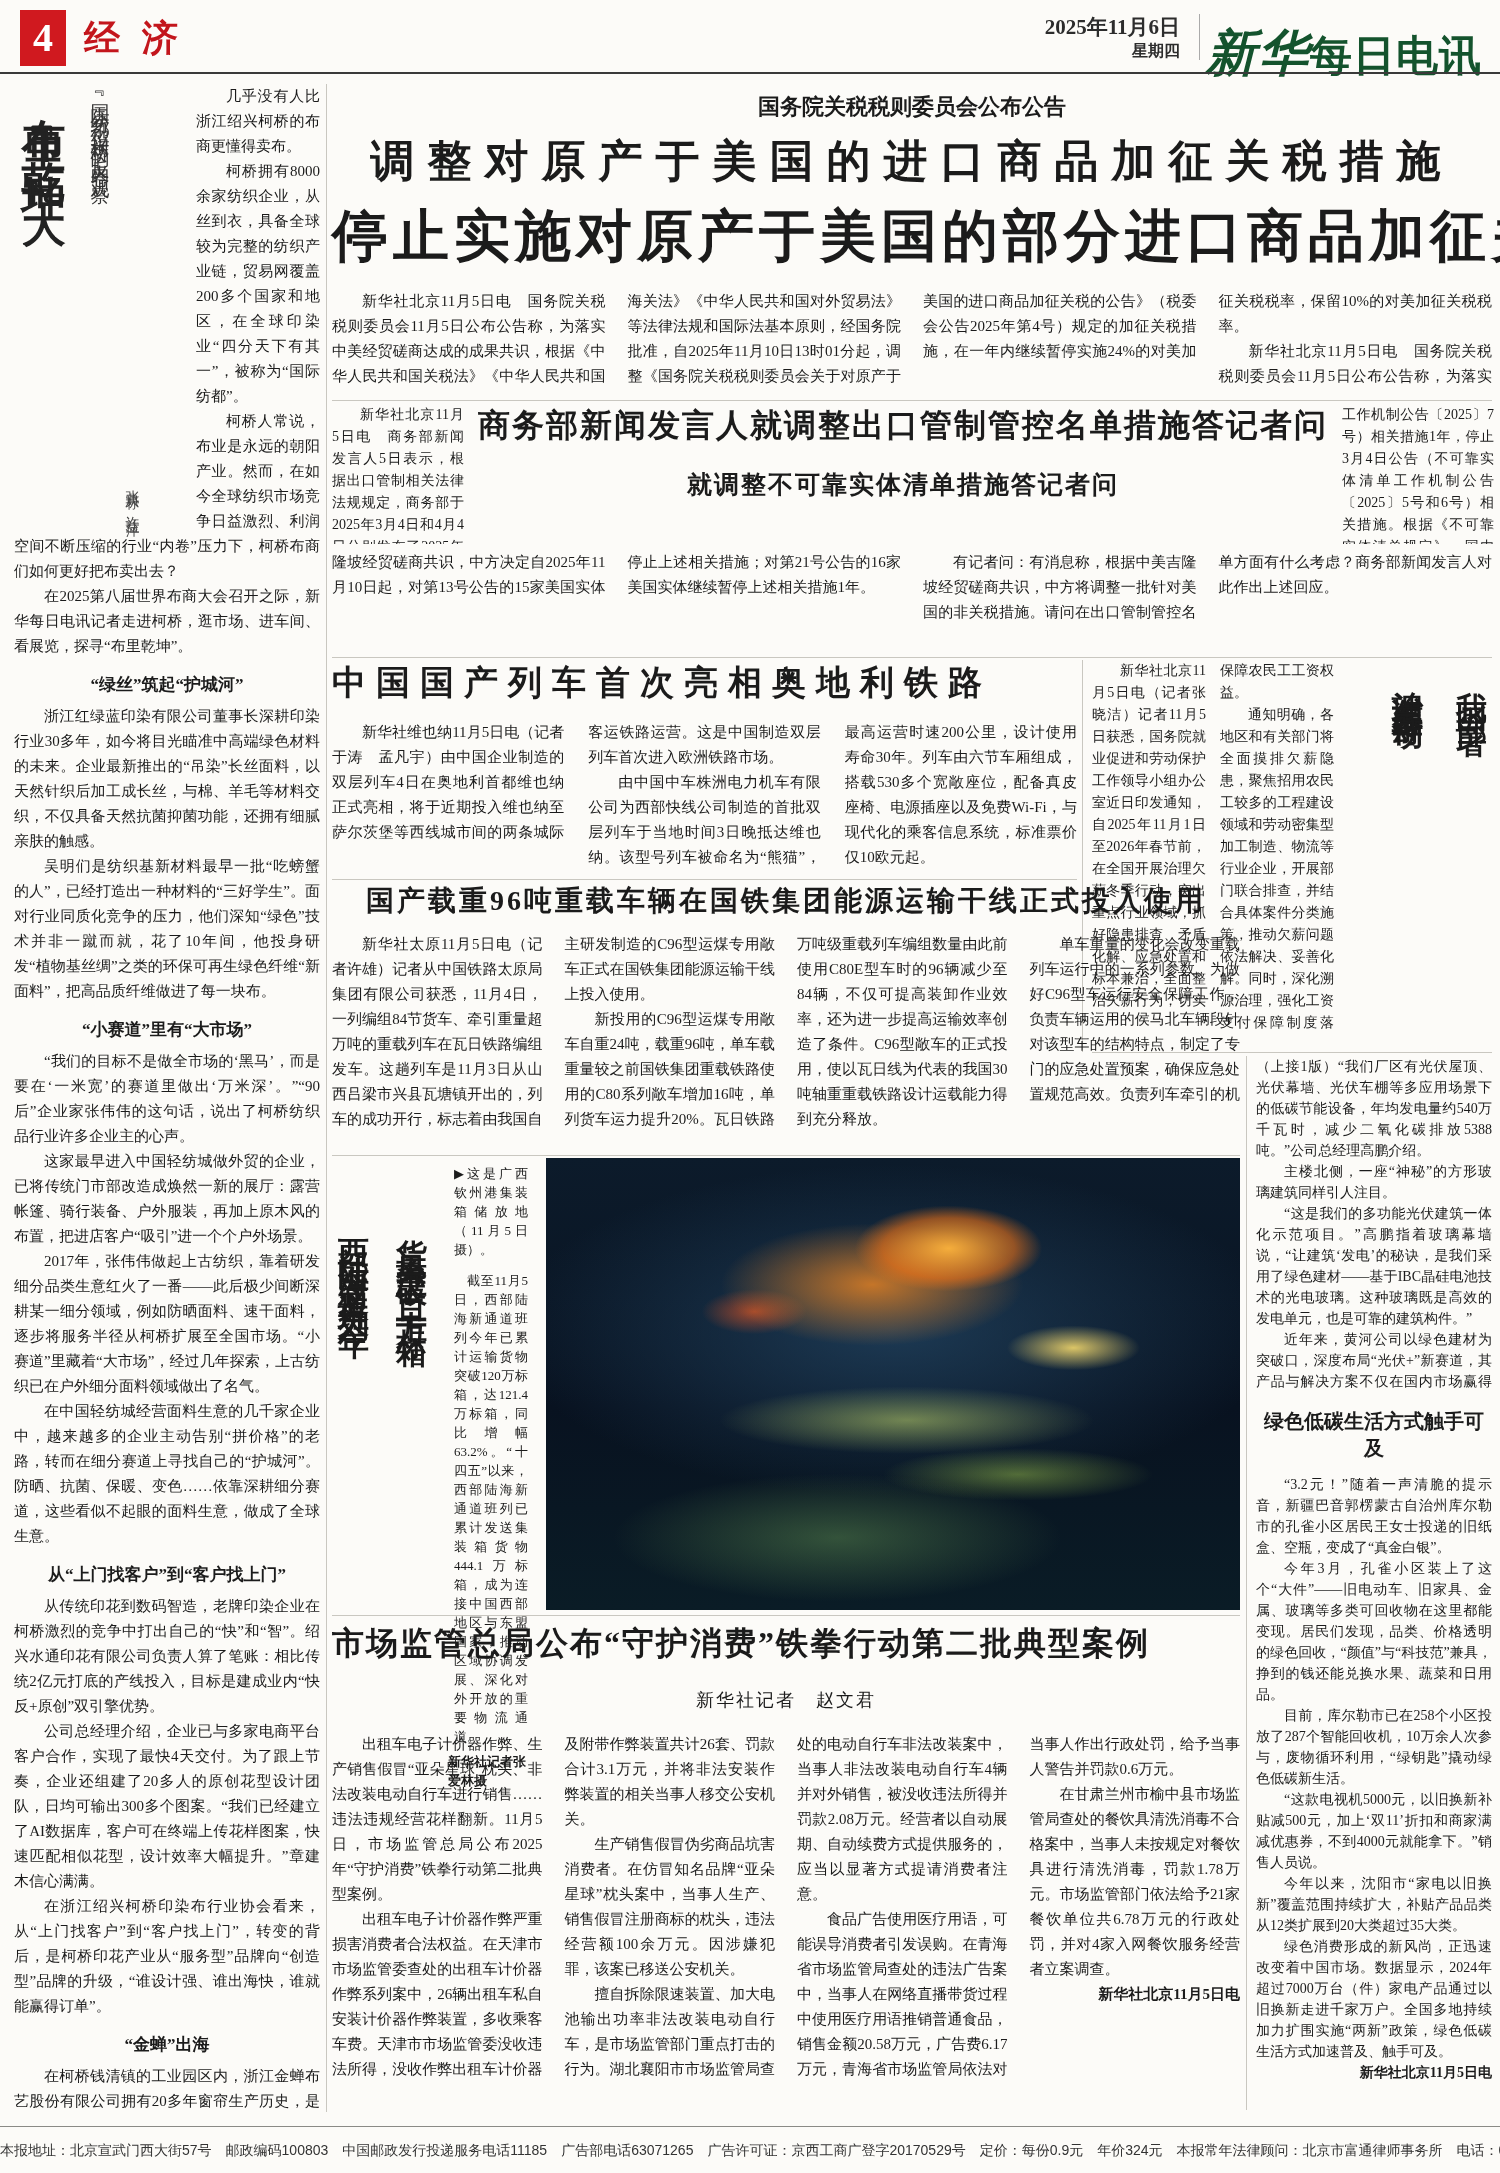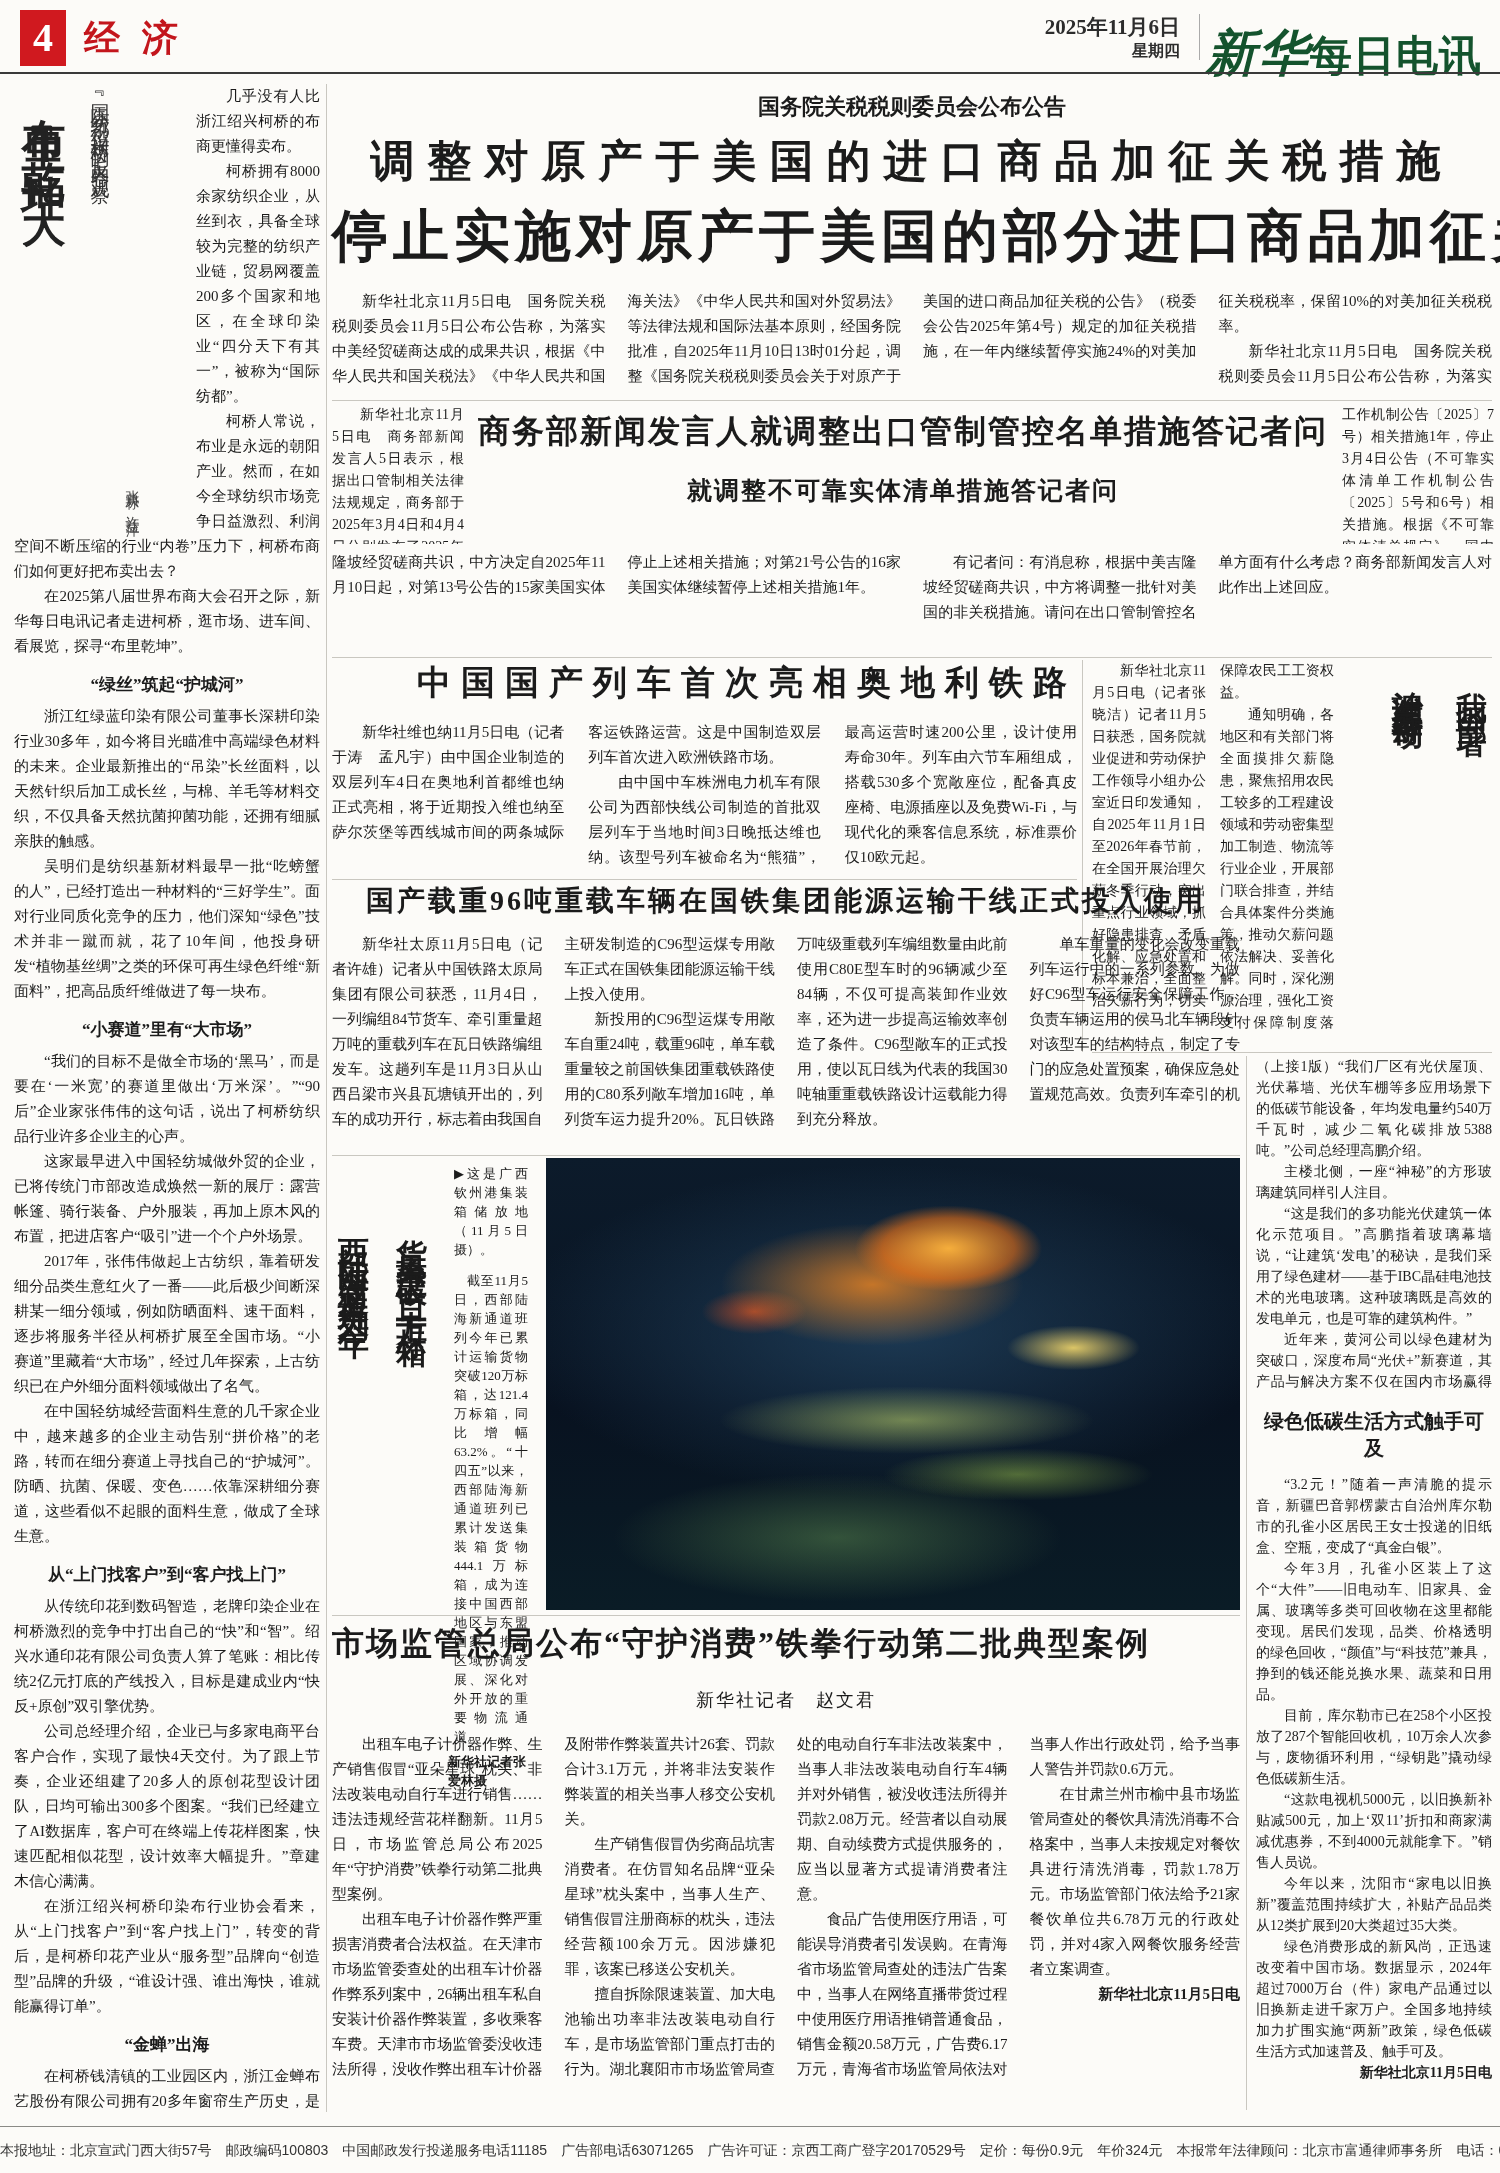--- a/index.html
+++ b/index.html
@@ -41,27 +41,27 @@
   .tariff{left:332px;top:84px;width:1160px;height:316px;}
   .kicker{text-align:center;font-size:22px;font-weight:bold;margin:8px 0 10px;}
   .tariff-h1{text-align:center;font-size:44px;font-weight:bold;letter-spacing:13px;white-space:nowrap;}
   .tariff-h2{text-align:center;font-size:56px;font-weight:bold;letter-spacing:5px;white-space:nowrap;margin-top:8px;}
   .tariff-body{margin-top:14px;height:122px;}
   
   .mofcom{left:332px;top:404px;width:1160px;height:252px;}
   .mofcom-top{display:flex;flex-direction:row;height:140px;}
   .mofcom-intro{width:132px;flex:none;}
   .mofcom-center{flex:1;padding:0 14px;}
-  .mofcom-h1{text-align:center;font-size:32px;font-weight:bold;letter-spacing:2px;white-space:nowrap;margin-top:6px;}
+  .mofcom-h1{text-align:center;font-size:32px;font-weight:bold;letter-spacing:2px;white-space:nowrap;}
   .mofcom-h2{text-align:center;font-size:25px;font-weight:bold;letter-spacing:2px;margin-top:20px;}
   .mofcom-side{width:152px;flex:none;}
   .mofcom-body{margin-top:6px;height:100px;}
   
   .train{left:332px;top:660px;width:745px;height:218px;}
-  .train-h{text-align:right;font-size:34px;font-weight:bold;letter-spacing:10px;white-space:nowrap;}
+  .train-h{text-align:left;font-size:34px;font-weight:bold;letter-spacing:10px;white-space:nowrap;}
   .train-body{margin-top:14px;height:155px;}
   
   .wage{left:1092px;top:660px;width:400px;height:392px;display:flex;flex-direction:row;}
   .wage-body{width:242px;height:100%;}
   .wage-head{flex:1;padding-top:6px;display:flex;justify-content:flex-end;}
   .wage-head .vert span{display:block;font-weight:bold;}
   .wage-h-a{font-size:31px;letter-spacing:12px;padding-left:22px;}
   .wage-h-b{font-size:31px;letter-spacing:4px;}
   
   .fcar{left:332px;top:882px;width:908px;height:272px;}

